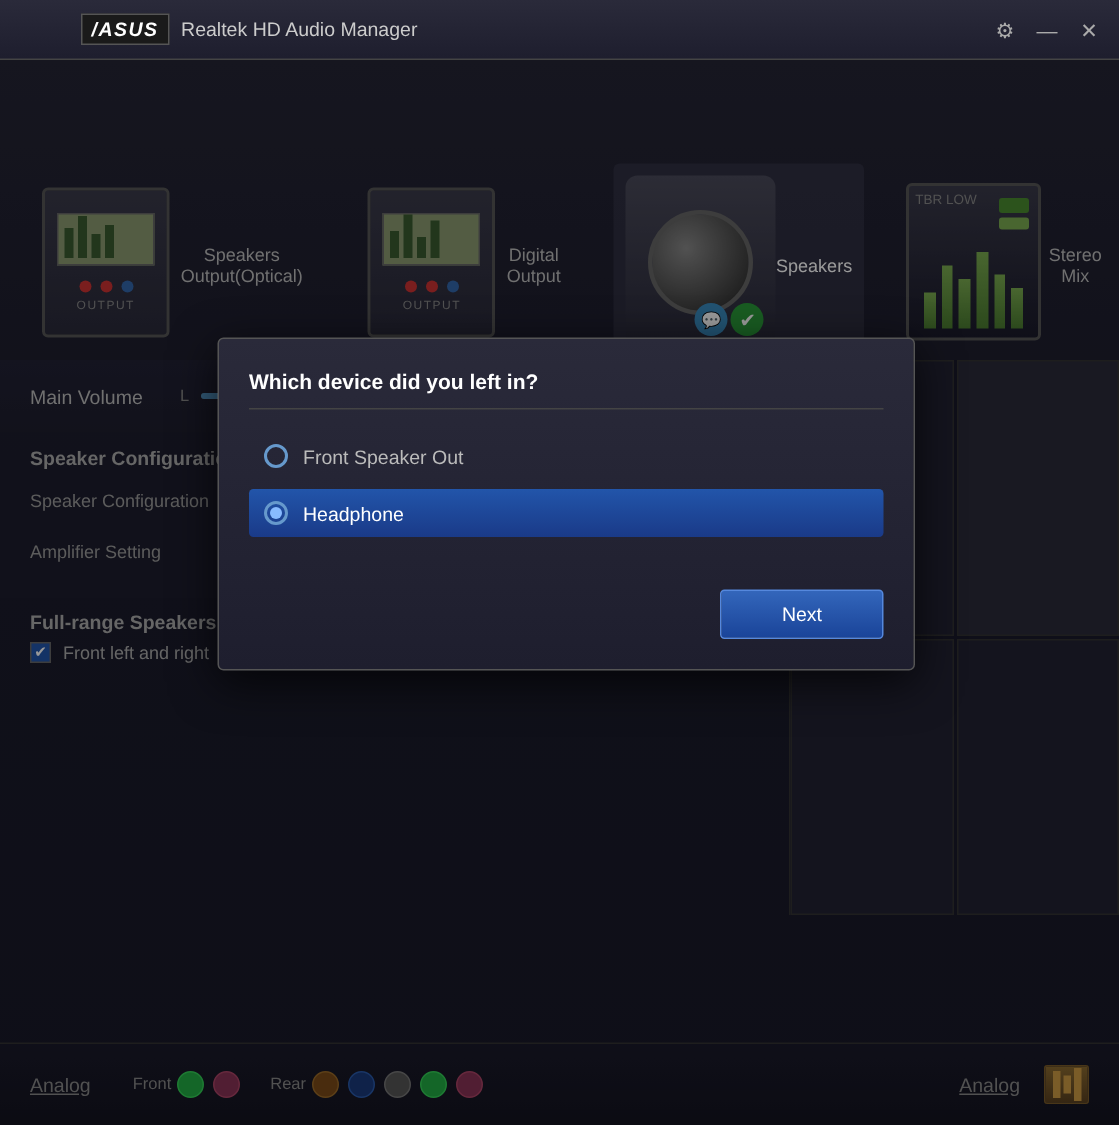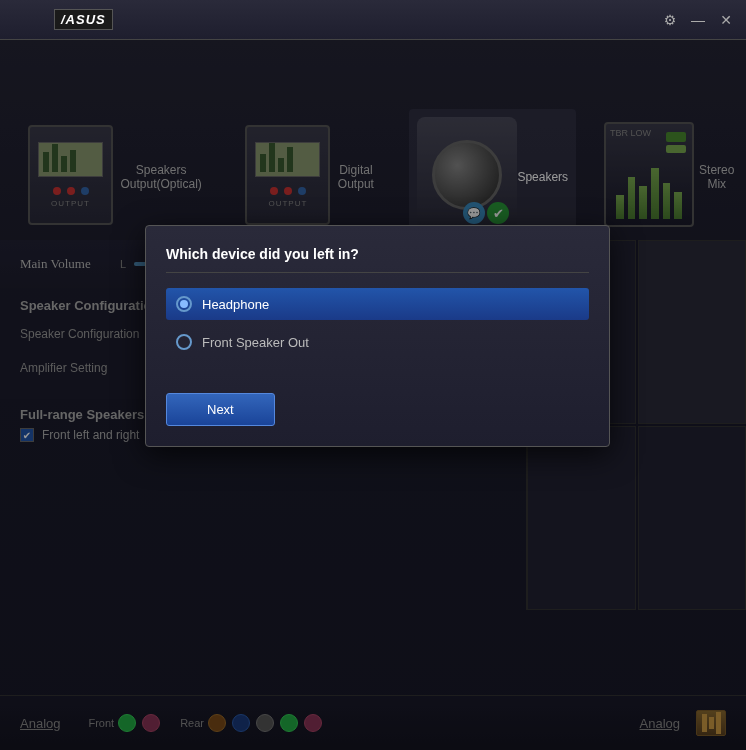--- a/index.html
+++ b/index.html
@@ -229,21 +229,20 @@
       display: flex;
       align-items: center;
       padding: 10px 20px;
       gap: 10px;
       background: linear-gradient(180deg, #222235 0%, #1e1e2e 100%);
     }
     .volume-label {
       color: #bbb;
       font-size: 13px;
       min-width: 90px;
-      font-family: Liberation Serif, serif;
     }
     .volume-slider-wrap {
       display: flex;
       align-items: center;
       gap: 8px;
       flex: 1;
     }
     .vol-l { color: #888; font-size: 11px; }
     .slider-track {
       width: 120px;
@@ -450,21 +449,21 @@
       border-radius: 50%;
       background: #88bbff;
     }
     .radio-label {
       color: white;
       font-size: 13px;
     }
     .radio-option:not(.selected) .radio-label { color: #bbb; }
     .dialog-footer {
       display: flex;
-      justify-content: flex-start;
+      justify-content: flex-end;
       margin-top: 20px;
       padding-top: 15px;
     }
     .next-btn {
       background: linear-gradient(180deg, #3366bb 0%, #1a4499 100%);
       color: white;
       border: 1px solid #5588dd;
       padding: 8px 40px;
       font-size: 13px;
       border-radius: 3px;
@@ -494,20 +493,21 @@
       border: 1px solid #333;
     }
     .grid-cell.active { background: #2a2a3a; }
   </style>
 </head>
 <body>
 
 <div class="title-bar">
   <div class="title-bar-logo">
     <span class="asus-logo">/ASUS</span>
+    <span class="title-text">Realtek HD Audio Manager</span>
   </div>
   <div class="title-bar-controls">
     <span class="title-btn">⚙</span>
     <span class="title-btn">—</span>
     <span class="title-btn">✕</span>
   </div>
 </div>
 
 <div class="app-main">
 
@@ -638,28 +638,28 @@
       <div class="grid-cell"></div>
       <div class="grid-cell"></div>
     </div>
   </div>
 
   <div class="overlay-backdrop"></div>
 
   <div class="dialog">
     <div class="dialog-title">Which device did you left in?</div>
 
+    <div class="radio-option">
+      <div class="radio-circle"></div>
+      <span class="radio-label">Front Speaker Out</span>
+    </div>
+
     <div class="radio-option selected">
       <div class="radio-circle filled"></div>
       <span class="radio-label">Headphone</span>
-    </div>
-
-    <div class="radio-option">
-      <div class="radio-circle"></div>
-      <span class="radio-label">Front Speaker Out</span>
     </div>
 
     <div class="dialog-footer">
       <button class="next-btn">Next</button>
     </div>
   </div>
 
   <div class="footer">
     <span class="footer-label">Analog</span>
 

